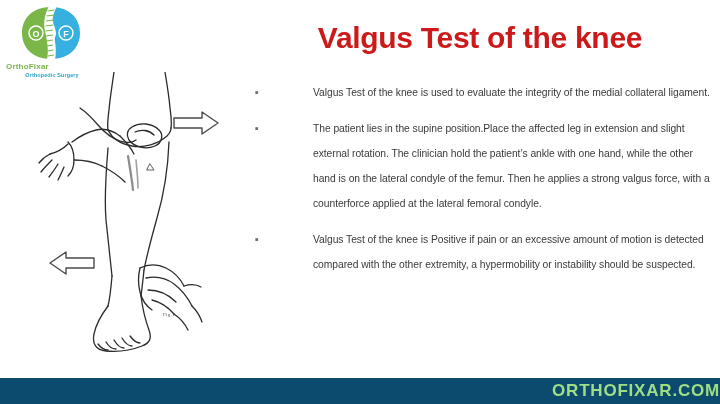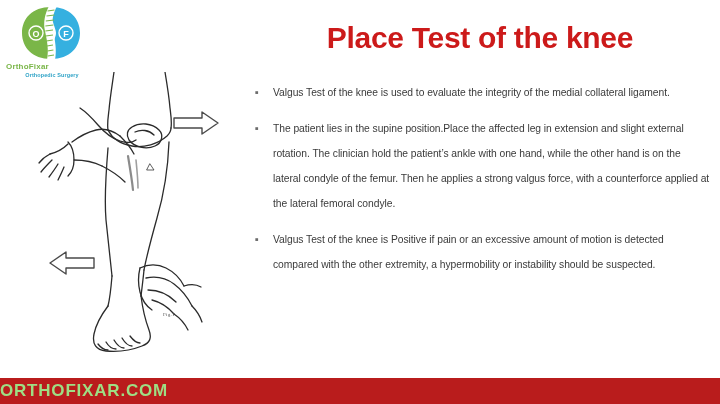--- a/index.html
+++ b/index.html
@@ -90,20 +90,21 @@
     padding-left: 3px;
   }
   .bullet-text {
     flex: 1 1 auto;
     font-size: 10.3px;
     line-height: 25px;
     color: #3a3a3a;
     font-family: "Liberation Sans", sans-serif;
     letter-spacing: -0.05px;
     text-align: left;
+    margin-left: 40px;
   }
 
   
   .illus {
     position: absolute;
     left: 28px;
     top: 72px;
     width: 225px;
     height: 280px;
   }
@@ -118,24 +119,24 @@
     letter-spacing: .3px;
   }
 
   
   .footer {
     position: absolute;
     left: 0;
     bottom: 0;
     width: 720px;
     height: 26px;
-    background: #b91c1c;
+    background: #0c4a6e;
     display: flex;
     align-items: center;
-    justify-content: flex-start;
+    justify-content: flex-end;
   }
   .footer-text {
     font-size: 17px;
     font-weight: bold;
     color: #9ede84;
     letter-spacing: .8px;
     font-family: "Liberation Sans", sans-serif;
   }
 </style>
 </head>
@@ -162,21 +163,21 @@
       <circle cx="18" cy="29" r="7" fill="none" stroke="#ffffff" stroke-width="1.4"></circle>
       <text x="18" y="33" font-size="9" fill="#ffffff" text-anchor="middle" font-family="Liberation Sans, sans-serif" font-weight="bold">O</text>
       <circle cx="48" cy="29" r="7" fill="none" stroke="#ffffff" stroke-width="1.4"></circle>
       <text x="48" y="33" font-size="9" fill="#ffffff" text-anchor="middle" font-family="Liberation Sans, sans-serif" font-weight="bold">F</text>
     </svg>
   </div>
   <div class="logo-caption">OrthoFixar</div>
   <div class="logo-sub">Orthopedic Surgery</div>
 </div>
 
-<div class="title">Place Test of the knee</div>
+<div class="title">Valgus Test of the knee</div>
 
 <div class="illus">
   <svg width="225" height="280" viewBox="0 0 225 280" fill="none" stroke="#2b2b2b" stroke-width="1.3" stroke-linecap="round" stroke-linejoin="round">
 
     <path d="M86 0 C84 14 82 26 81 38 C80 46 79 52 80 58"></path>
     <path d="M137 0 C139 12 141 24 142 36 C143 44 144 50 143 56"></path>
 
     <path d="M80 58 C84 66 92 72 104 74 C116 76 130 72 139 64 C142 61 143 58 143 56"></path>
     <path d="M104 55 C112 50 124 51 131 58 C136 63 134 71 127 74 C118 78 106 75 101 68 C98 63 99 58 104 55 Z"></path>
     <path d="M107 60 C113 57 121 58 126 63"></path>

